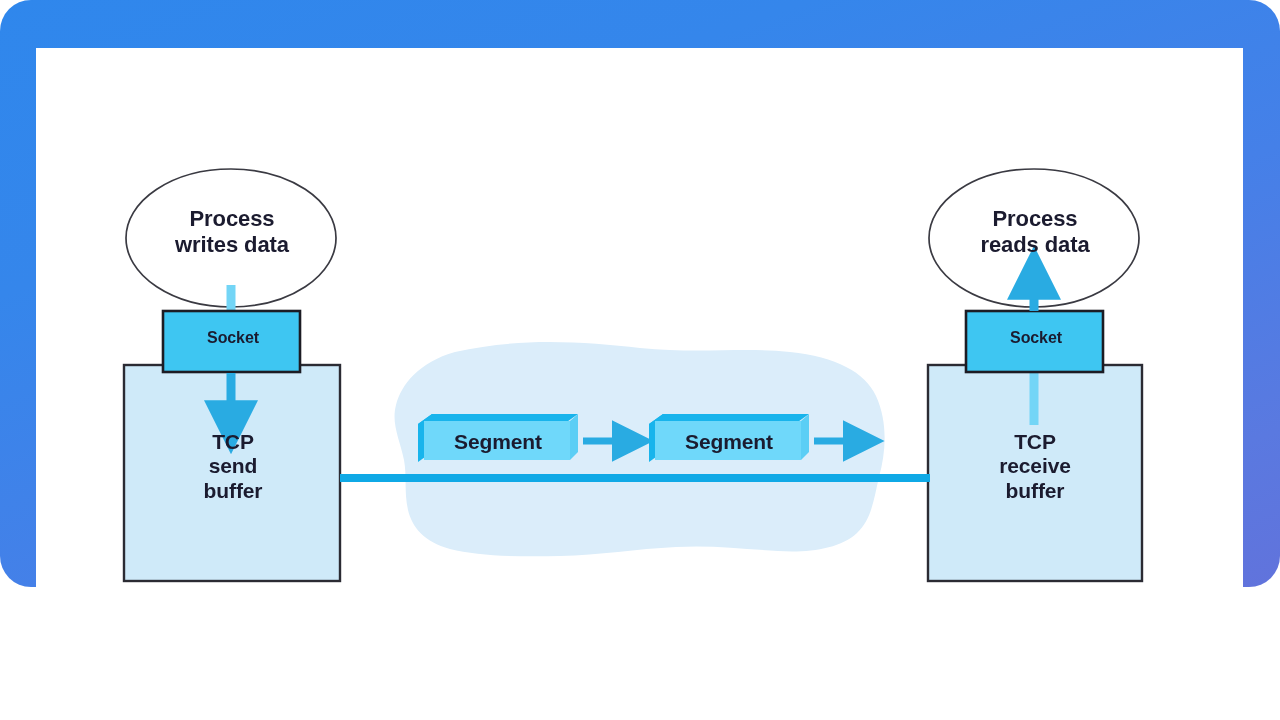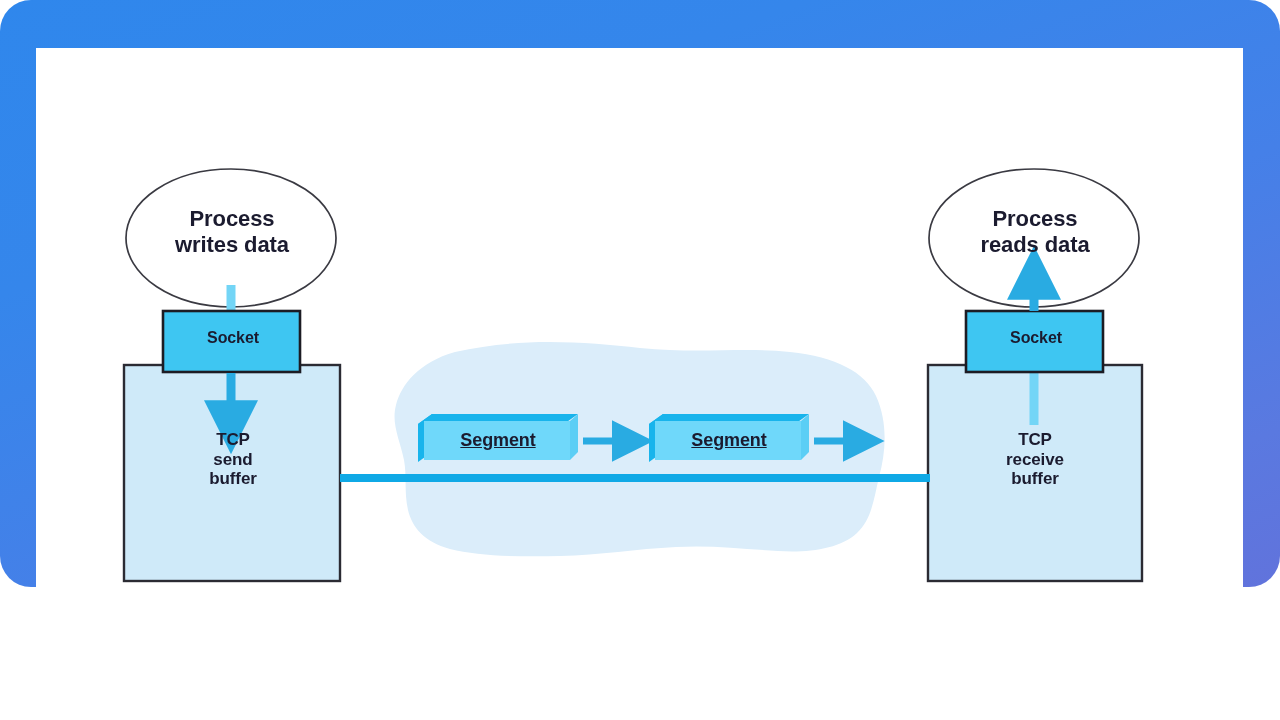--- a/index.html
+++ b/index.html
@@ -52,28 +52,27 @@
     font-size: 22px;
     font-weight: 600;
   }
 
   .lbl-socket {
     font-size: 16px;
     font-weight: 600;
   }
 
   .lbl-buffer {
-    font-size: 17px;
+    font-size: 21px;
     font-weight: 600;
   }
 
   .lbl-segment {
-    font-size: 18px;
+    font-size: 21px;
     font-weight: 600;
-    text-decoration: underline;
   }
 
   #process-left-label  { left: 130px; top: 206px; width: 204px; }
   #process-right-label { left: 933px; top: 206px; width: 204px; }
   #socket-left-label   { left: 160px; top: 329px; width: 146px; }
   #socket-right-label  { left: 963px; top: 329px; width: 146px; }
   #buffer-left-label   { left: 146px; top: 430px; width: 174px; }
   #buffer-right-label  { left: 948px; top: 430px; width: 174px; }
   #segment-1-label     { left: 426px; top: 430px; width: 144px; }
   #segment-2-label     { left: 657px; top: 430px; width: 144px; }

